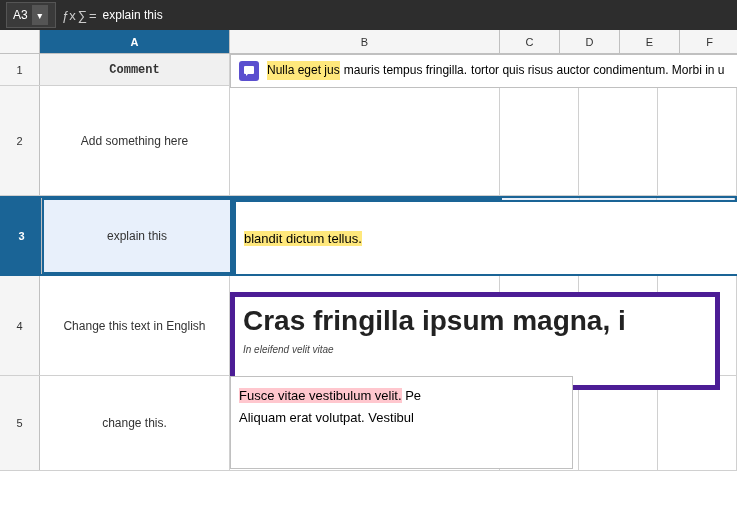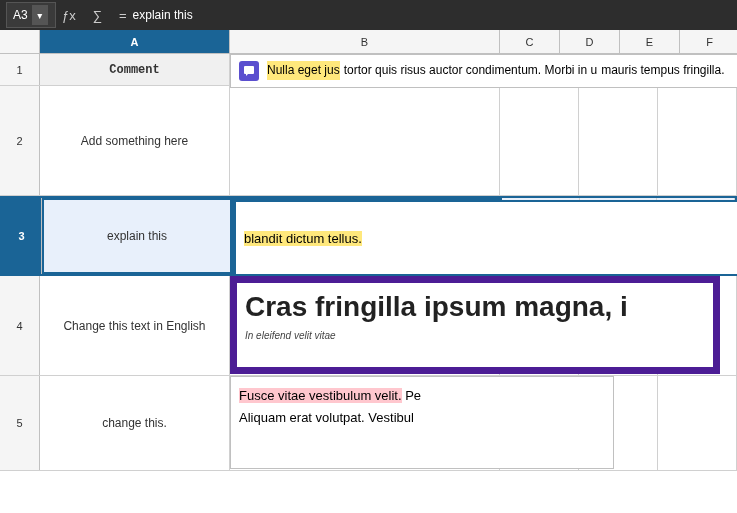--- a/index.html
+++ b/index.html
@@ -34,21 +34,21 @@
       height: 20px;
       cursor: pointer;
       font-size: 10px;
       display: flex;
       align-items: center;
       justify-content: center;
     }
     .formula-icons {
       display: flex;
       align-items: center;
-      gap: 17px;
+      gap: 2px;
       color: #ccc;
       font-size: 13px;
     }
     .formula-icon {
       cursor: pointer;
       color: #ccc;
     }
     .formula-input {
       flex: 1;
       background: transparent;
@@ -220,42 +220,42 @@
       height: 76px;
       display: flex;
       align-items: center;
     }
     .highlight-yellow { background: #ffe87c; }
 
     
     .annotation-row4 {
       position: absolute;
       left: 0;
-      top: 0;
+      top: 16px;
       width: 490px;
       background: #fff;
-      border: 7px solid #4c1d95;
+      border: 5px solid #4c1d95;
       padding: 8px;
       z-index: 10;
       height: 98px;
       overflow: hidden;
     }
     .big-text {
       font-size: 28px;
       font-weight: bold;
       color: #222;
       display: block;
     }
 
     
     .annotation-row5 {
       position: absolute;
       left: 0;
       top: 0;
-      width: 384px;
+      width: 343px;
       background: #fff;
       border: 1px solid #c0c0c0;
       padding: 8px;
       z-index: 10;
       height: 93px;
       overflow: hidden;
     }
 
     .col-b-cell {
       width: 270px;
@@ -315,22 +315,22 @@
         <div class="annotation-content">
           <div class="annotation-row2">
             <div style="display:flex; align-items:flex-start; gap:4px; flex-wrap:wrap; line-height:1.6;">
               <span class="comment-icon">
                 <svg width="12" height="12" viewBox="0 0 12 12" fill="white">
                     <rect x="1" y="1" width="10" height="8" rx="1"></rect>
                     <polygon points="3,9 3,11 5,9"></polygon>
                   </svg>
               </span>
               <span class="highlight-yellow"> Nulla eget jus</span>
+              <span> mauris tempus fringilla.</span>
               <span> tortor quis risus auctor condimentum. Morbi in u</span>
-              <span> mauris tempus fringilla.</span>
             </div>
           </div>
         </div>
       </div>
       <div class="cell col-rest"></div>
       <div class="cell col-rest"></div>
       <div class="cell col-rest"></div>
     </div>
 
     <div class="row row-3" style="border:2px solid #1a6496; background:#e8f0fb;">

